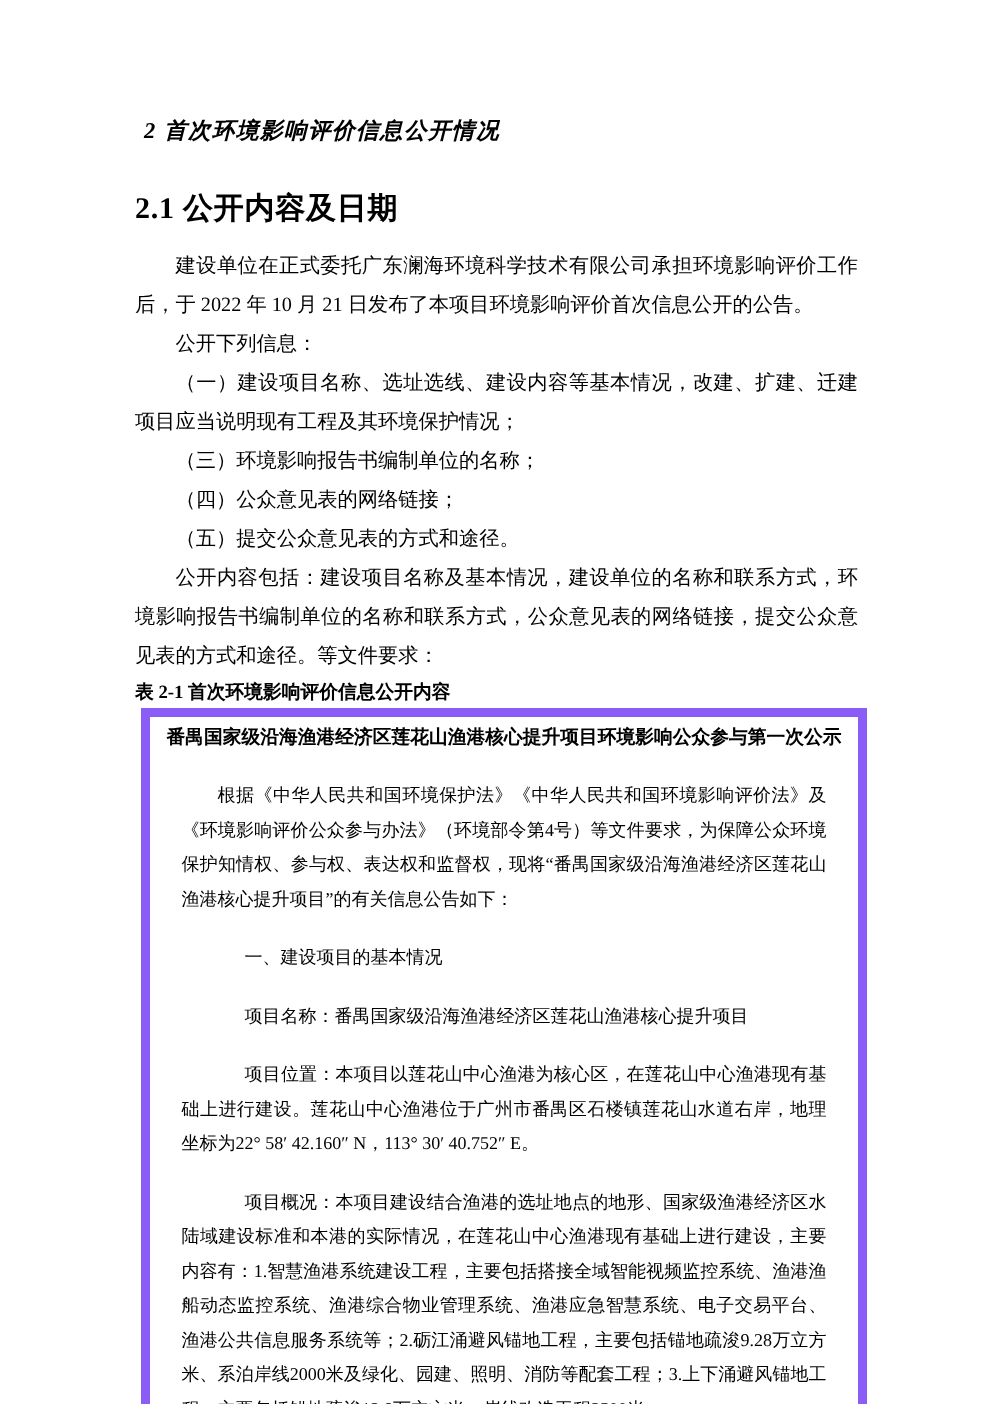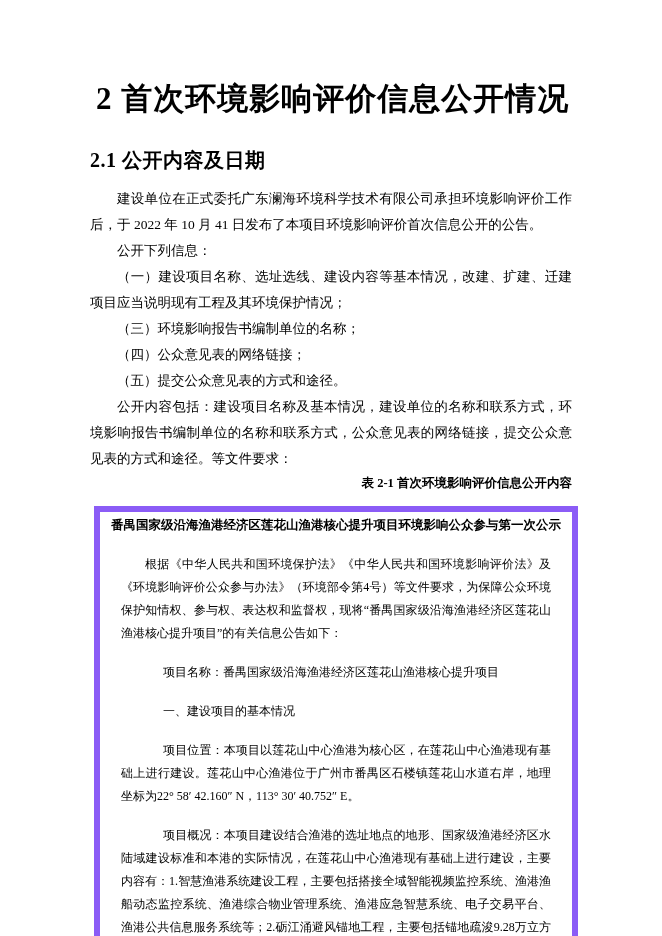--- a/index.html
+++ b/index.html
@@ -10,44 +10,45 @@
     font-family: "Liberation Serif", "DejaVu Serif", serif;
     overflow: hidden;
     position: relative;
   }
   .sheet {
     position: absolute;
     left: 90px; top: 78px;
     width: 482px;
   }
   .chapter-title {
-    font-size: 31px;
+    font-size: 15px;
     font-weight: bold;
     line-height: 1.35;
     margin: 0 0 27px 6px;
     letter-spacing: 1px;
+    font-style: italic;
   }
   .section-title {
     font-size: 20px;
     font-weight: bold;
     margin: 0 0 12px 0;
     letter-spacing: 0.5px;
   }
   p.body-par {
     font-size: 13.5px;
     line-height: 26px;
     margin: 0;
     text-align: justify;
     text-indent: 2em;
   }
   .table-caption {
     font-size: 12.5px;
     font-weight: bold;
-    text-align: right;
-    margin: 3px 0 14px 0;
+    text-align: left;
+    margin: 3px 0 2px 0;
   }
   .notice-table {
     margin-left: 4px;
     width: 462px;
     border: 6px solid #8b5cf6;
     padding: 2px 5px 4px 5px;
     font-size: 12px;
   }
   .notice-title {
     font-weight: bold;
@@ -73,34 +74,34 @@
 </style>
 </head>
 <body>
 
 <div class="sheet">
 
   <h1 class="chapter-title">2 首次环境影响评价信息公开情况</h1>
 
   <h2 class="section-title">2.1 公开内容及日期</h2>
 
-  <p class="body-par">建设单位在正式委托广东澜海环境科学技术有限公司承担环境影响评价工作后，于 2022 年 10 月 41 日发布了本项目环境影响评价首次信息公开的公告。</p>
+  <p class="body-par">建设单位在正式委托广东澜海环境科学技术有限公司承担环境影响评价工作后，于 2022 年 10 月 21 日发布了本项目环境影响评价首次信息公开的公告。</p>
   <p class="body-par">公开下列信息：</p>
   <p class="body-par">（一）建设项目名称、选址选线、建设内容等基本情况，改建、扩建、迁建项目应当说明现有工程及其环境保护情况；</p>
   <p class="body-par">（三）环境影响报告书编制单位的名称；</p>
   <p class="body-par">（四）公众意见表的网络链接；</p>
   <p class="body-par">（五）提交公众意见表的方式和途径。</p>
   <p class="body-par">公开内容包括：建设项目名称及基本情况，建设单位的名称和联系方式，环境影响报告书编制单位的名称和联系方式，公众意见表的网络链接，提交公众意见表的方式和途径。等文件要求：</p>
 
   <div class="table-caption">表 2-1 首次环境影响评价信息公开内容</div>
 
   <div class="notice-table">
     <p class="notice-title">番禺国家级沿海渔港经济区莲花山渔港核心提升项目环境影响公众参与第一次公示</p>
     <p class="t-par">根据《中华人民共和国环境保护法》《中华人民共和国环境影响评价法》及《环境影响评价公众参与办法》（环境部令第4号）等文件要求，为保障公众环境保护知情权、参与权、表达权和监督权，现将“番禺国家级沿海渔港经济区莲花山渔港核心提升项目”的有关信息公告如下：</p>
+    <p class="t-par deep">一、建设项目的基本情况</p>
     <p class="t-par deep">项目名称：番禺国家级沿海渔港经济区莲花山渔港核心提升项目</p>
-    <p class="t-par deep">一、建设项目的基本情况</p>
     <p class="t-par deep">项目位置：本项目以莲花山中心渔港为核心区，在莲花山中心渔港现有基础上进行建设。莲花山中心渔港位于广州市番禺区石楼镇莲花山水道右岸，地理坐标为22° 58′ 42.160″ N，113° 30′ 40.752″ E。</p>
     <p class="t-par deep">项目概况：本项目建设结合渔港的选址地点的地形、国家级渔港经济区水陆域建设标准和本港的实际情况，在莲花山中心渔港现有基础上进行建设，主要内容有：1.智慧渔港系统建设工程，主要包括搭接全域智能视频监控系统、渔港渔船动态监控系统、渔港综合物业管理系统、渔港应急智慧系统、电子交易平台、渔港公共信息服务系统等；2.砺江涌避风锚地工程，主要包括锚地疏浚9.28万立方米、系泊岸线2000米及绿化、园建、照明、消防等配套工程；3.上下涌避风锚地工程，主要包括锚地疏浚13.8万立方米、岸线改造工程3500米、</p>
   </div>
 
   <div class="page-number">3</div>
 
 </div>
 
 </body></html>

